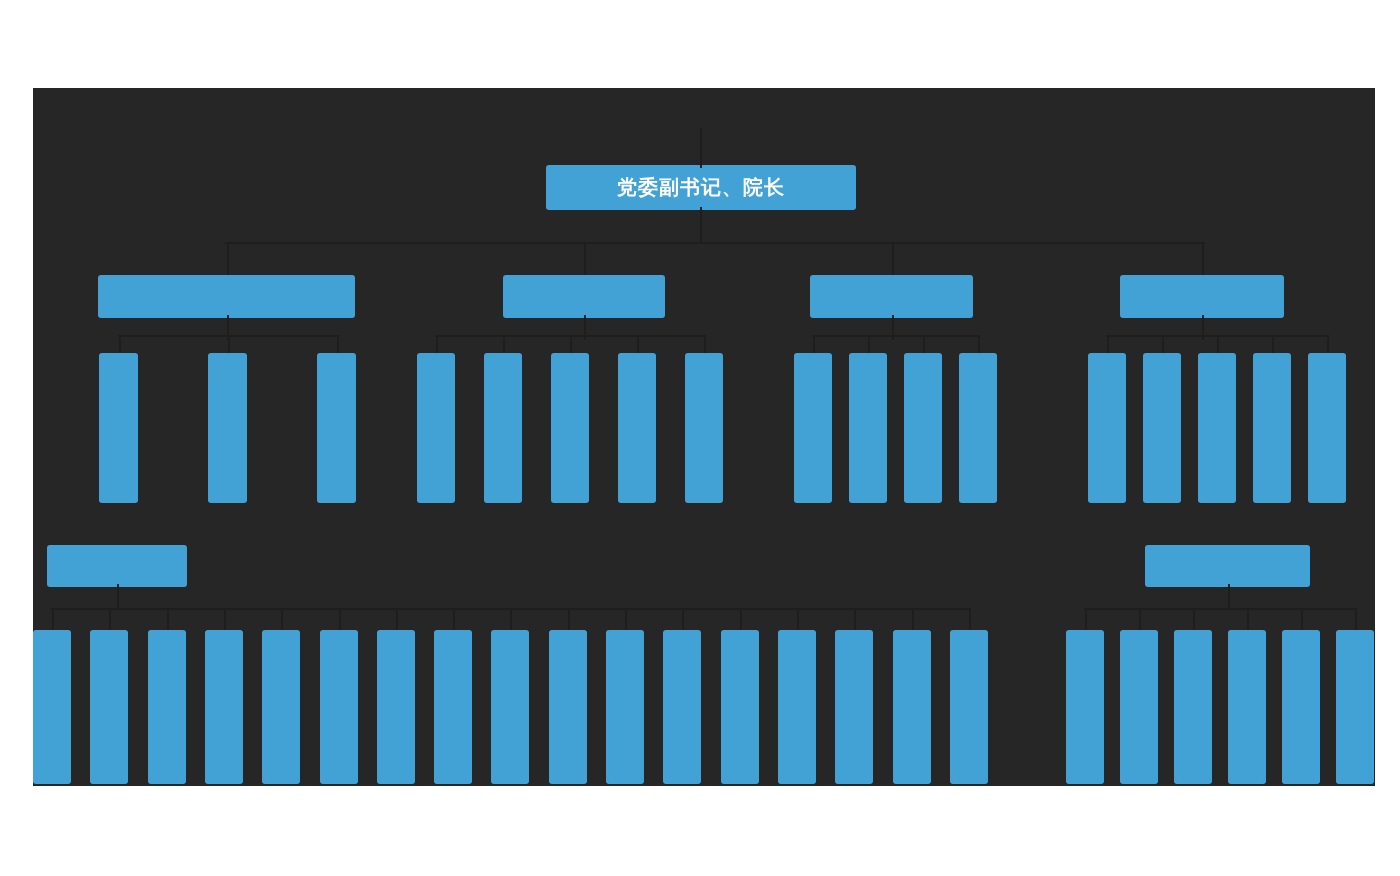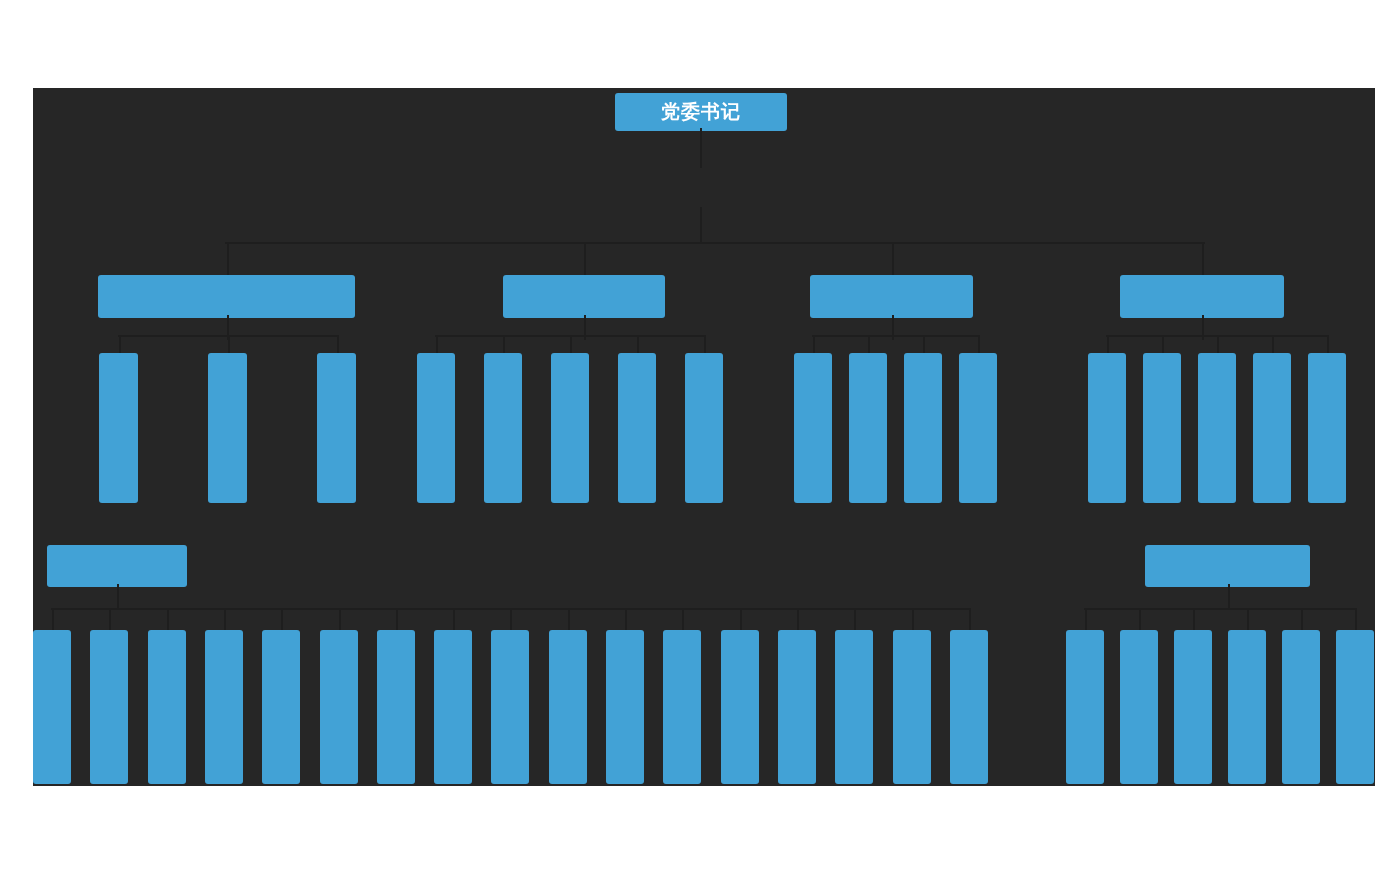--- a/index.html
+++ b/index.html
@@ -23,21 +23,21 @@
     writing-mode:vertical-rl;text-orientation:upright;
     font-size:17px;font-weight:500;letter-spacing:2px;line-height:1;
   }
   .connector{position:absolute;background:var(--conn,#1e1e1e);}
 </style>
 </head>
 <body>
 
 <div class="stage">
   <div class="panel"></div>
-  <div class="box h-box" style="left:615px;top:93px;width:172px;height:38px;">党委书记</div>
+  <div class="box h-box lvl2" style="left:546px;top:165px;width:310px;height:45px;">党委副书记、院长</div>
   <div id="generated">
       <div class="connector" style="left: 700px; top: 128px; width: 2px; height: 40px;"></div>
       <div class="connector" style="left: 700px; top: 207px; width: 2px; height: 37px;"></div>
       <div class="connector" style="left: 225px; top: 242px; width: 980px; height: 2px;"></div>
       <div class="connector" style="left: 227px; top: 242px; width: 2px; height: 36px;"></div>
       <div class="box h-box" style="left: 98px; top: 275px; width: 257px; height: 43px;"></div>
       <div class="connector" style="left: 227px; top: 315px; width: 2px; height: 25px;"></div>
       <div class="connector" style="left: 118px; top: 335px; width: 220px; height: 2px;"></div>
       <div class="connector" style="left: 119px; top: 335px; width: 2px; height: 21px;"></div>
       <div class="box v-box" style="left: 99px; top: 353px; width: 39px; height: 150px;"></div>

